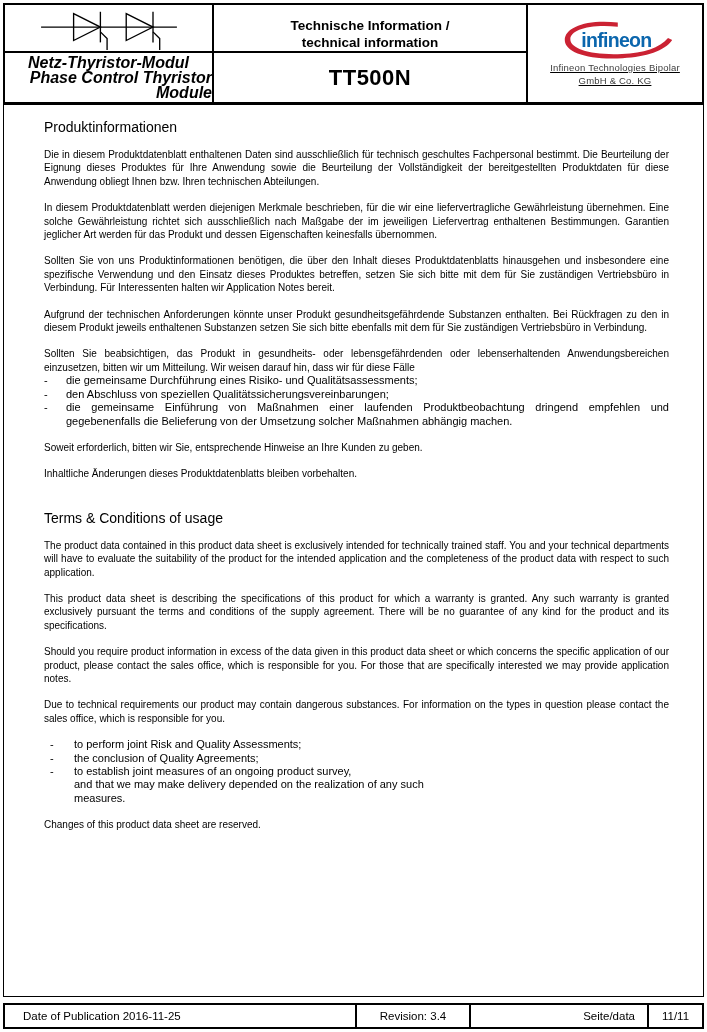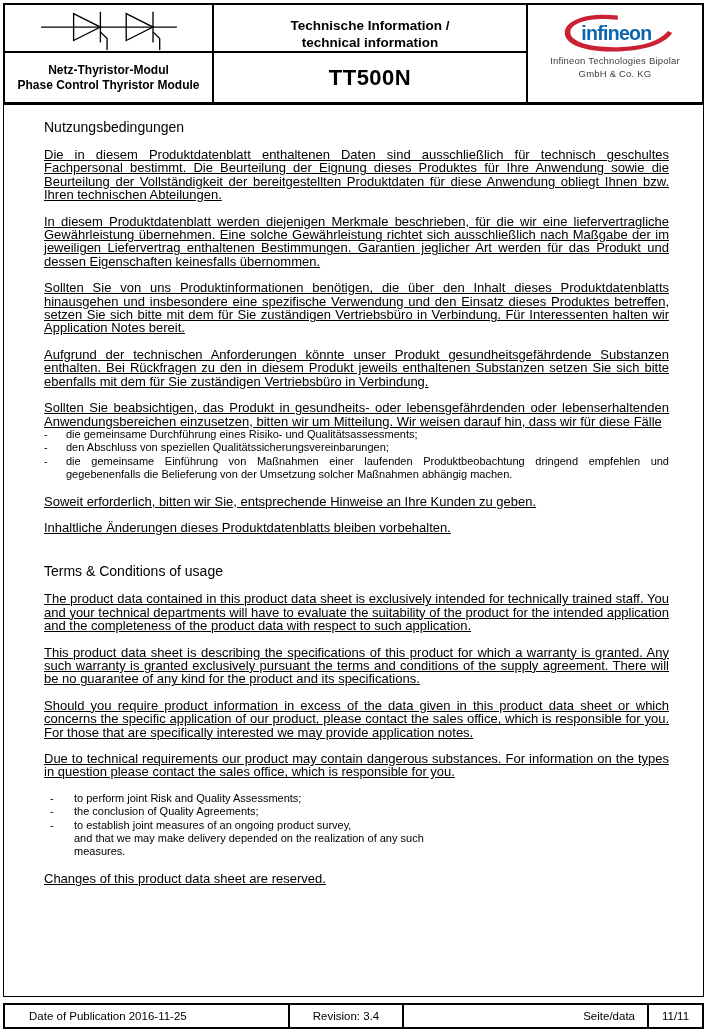--- a/index.html
+++ b/index.html
@@ -7,54 +7,54 @@
   body { font-family:"Liberation Sans", sans-serif; color:#000; }
   .page { position:relative; width:707px; height:1032px; background:#fff; overflow:hidden; }
 
   
   .header {
     position:absolute; top:3px; left:3px; width:701px; height:101px;
     border:2px solid #000; display:flex;
   }
   .h-left { width:207px; display:flex; flex-direction:column; }
   .h-center { width:316px; border-left:2px solid #000; border-right:2px solid #000; display:flex; flex-direction:column; }
-  .h-right { flex:1; display:flex; flex-direction:column; align-items:center; justify-content:flex-start; padding:6px 4px 8px 4px; }
+  .h-right { flex:1; display:flex; flex-direction:column; align-items:center; justify-content:center; padding:6px 4px 8px 4px;text-decoration:underline; }
   .h-row-top { height:48px; border-bottom:2px solid #000; display:flex; align-items:flex-end; justify-content:center; }
   .h-row-bottom { flex:1; display:flex; flex-direction:column; align-items:center; justify-content:center; }
-  .module-name { font-weight:bold; font-size:12px; line-height:15px; text-align:center; }
+  .module-name { font-weight:bold; font-size:16px; line-height:15px; text-align:right;font-style:italic; }
   .doc-title { font-weight:bold; font-size:13.5px; line-height:16.5px; text-align:center; }
   .part-number { font-weight:bold; font-size:22px; letter-spacing:.5px; }
   .company-name { font-size:9.5px; line-height:12.5px; color:#3d3d3d; text-align:center; letter-spacing:.2px; }
   .logo-wrap { position:relative; width:120px; height:44px; }
 
   
   .bodyframe {
     position:absolute; top:104px; left:3px; width:701px; height:893px;
     border:1.5px solid #000; padding:14px 34px 10px 40px; overflow:hidden;
   }
   .section-heading { font-weight:normal; font-size:14px; margin-bottom:13px; }
   .section-heading.en { margin-top:29px; }
-  .para { font-size:13px; line-height:13.4px; text-align:justify; margin-bottom:13px;text-decoration:underline; }
+  .para { font-size:10px; line-height:13.4px; text-align:justify; margin-bottom:13px; }
   .para.noj { text-align:left; }
   .para.tight { margin-bottom:0; }
   .bullet-list { margin-bottom:13px; }
   .bullet { display:flex; font-size:11px; line-height:13.4px; }
   .bullet .dash { width:22px; flex:none; }
   .bullet.en .dash { width:30px; padding-left:6px; }
   .bullet .btext { flex:1; text-align:justify; }
   .bullet .btext.pre { white-space:pre-line; text-align:left; }
   .gap-before { margin-top:13px; }
 
   
   .footer {
     position:absolute; top:1003px; left:3px; width:701px; height:26px;
     border:2px solid #000; display:flex; align-items:stretch; font-size:11.5px;
   }
   .f-cell { display:flex; align-items:center; }
-  .f-date { width:283px; padding-left:24px; }
+  .f-date { width:350px; padding-left:18px; }
   .f-rev { width:116px; justify-content:center; border-left:2px solid #000; border-right:2px solid #000; }
   .f-pagelabel { flex:1; justify-content:flex-end; padding-right:12px; }
   .f-pageval { width:55px; justify-content:center; border-left:2px solid #000; }
 </style>
 </head>
 <body>
 
 <div class="page">
 
   <div class="header">
@@ -98,21 +98,21 @@
       </div>
       <div>
         <div class="company-name">Infineon Technologies Bipolar</div>
         <div class="company-name">GmbH &amp; Co. KG</div>
       </div>
     </div>
   </div>
 
   <div class="bodyframe">
 
-    <div class="section-heading">Nutzungsbedingungen</div>
+    <div class="section-heading">Produktinformationen</div>
 
     <p class="para">Die in diesem Produktdatenblatt enthaltenen Daten sind ausschließlich für technisch geschultes Fachpersonal bestimmt. Die Beurteilung der Eignung dieses Produktes für Ihre Anwendung sowie die Beurteilung der Vollständigkeit der bereitgestellten Produktdaten für diese Anwendung obliegt Ihnen bzw. Ihren technischen Abteilungen.</p>
     <p class="para">In diesem Produktdatenblatt werden diejenigen Merkmale beschrieben, für die wir eine liefervertragliche Gewährleistung übernehmen. Eine solche Gewährleistung richtet sich ausschließlich nach Maßgabe der im jeweiligen Liefervertrag enthaltenen Bestimmungen. Garantien jeglicher Art werden für das Produkt und dessen Eigenschaften keinesfalls übernommen.</p>
     <p class="para">Sollten Sie von uns Produktinformationen benötigen, die über den Inhalt dieses Produktdatenblatts hinausgehen und insbesondere eine spezifische Verwendung und den Einsatz dieses Produktes betreffen, setzen Sie sich bitte mit dem für Sie zuständigen Vertriebsbüro in Verbindung. Für Interessenten halten wir Application Notes bereit.</p>
     <p class="para">Aufgrund der technischen Anforderungen könnte unser Produkt gesundheitsgefährdende Substanzen enthalten. Bei Rückfragen zu den in diesem Produkt jeweils enthaltenen Substanzen setzen Sie sich bitte ebenfalls mit dem für Sie zuständigen Vertriebsbüro in Verbindung.</p>
     <p class="para tight">Sollten Sie beabsichtigen, das Produkt in gesundheits- oder lebensgefährdenden oder lebenserhaltenden Anwendungsbereichen einzusetzen, bitten wir um Mitteilung. Wir weisen darauf hin, dass wir für diese Fälle</p>
 
     <div class="bullet-list">
       <div class="bullet">
         <span class="dash">-</span>

